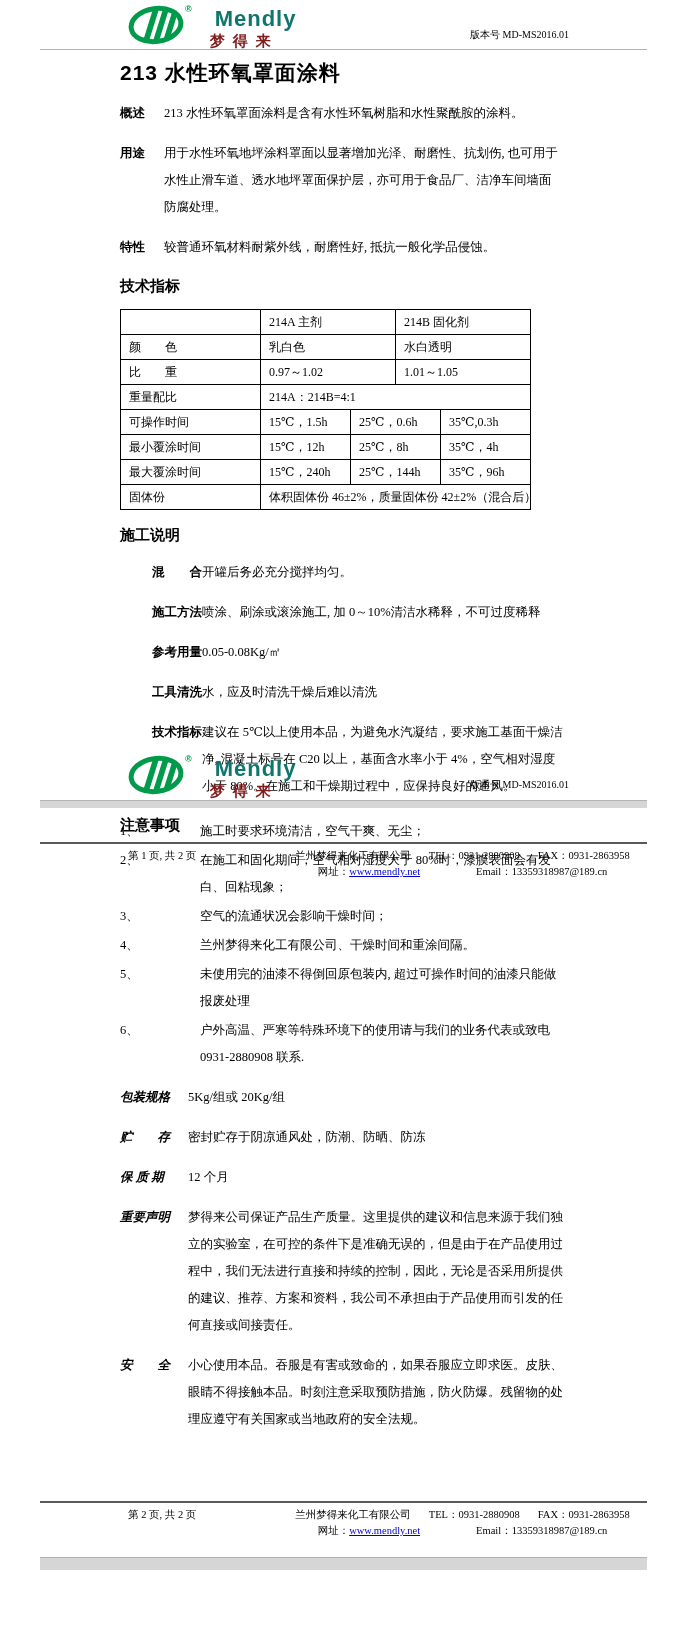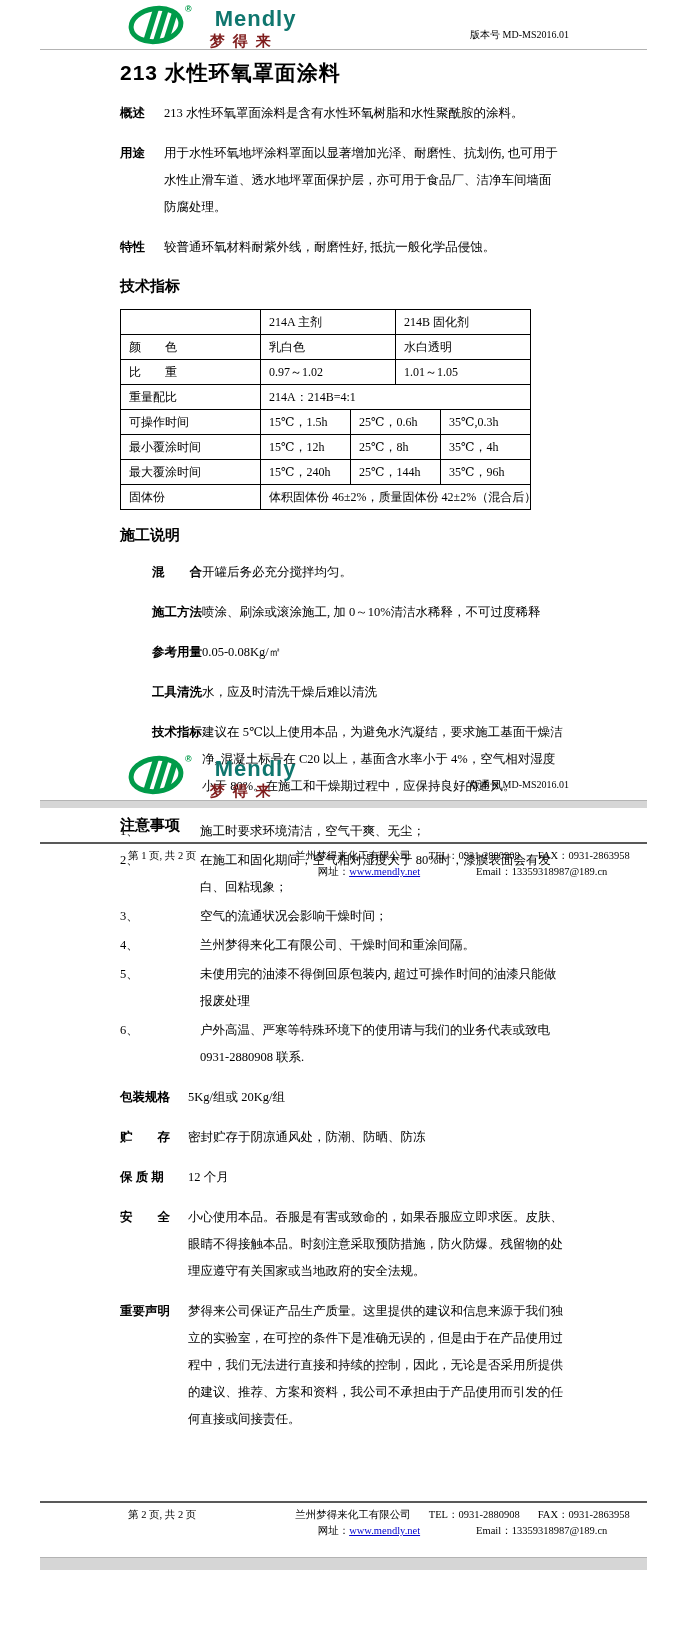--- a/index.html
+++ b/index.html
@@ -23,21 +23,21 @@
   .version{position:absolute;right:118px;top:28px;font-size:10px;white-space:nowrap;}
   .divider{height:7px;background:#d6d6d6;margin:0 40px;border-top:1px solid #b3b3b3;}
 
   
   .content{padding:0 124px 0 120px;}
   .title{font-family:"Liberation Sans","DejaVu Sans",sans-serif;font-weight:700;font-size:21px;margin:9px 0 10px;letter-spacing:1px;}
   .def{display:flex;margin:13px 0;line-height:27px;}
   .def .lbl{font-weight:700;flex:0 0 44px;}
   .def .txt{flex:1;}
   .def-build .lbl{flex:0 0 82px;text-align:right;}
-  .def-info .lbl{flex:0 0 68px;}
+  .def-info .lbl{flex:0 0 68px;font-style:italic;}
   .sect{font-weight:700;font-size:15px;margin:14px 0 6px;line-height:22px;}
 
   
   table.spec{border-collapse:collapse;width:348px;margin:12px 0 8px 0;font-size:12px;table-layout:fixed;}
   table.spec td{border:1px solid #000;padding:2px 8px;height:20px;line-height:18px;overflow:hidden;white-space:nowrap;}
   table.spec td.c{}
 
   
   .note{display:flex;margin:2px 0;line-height:27px;}
   .note .num{flex:0 0 44px;}
@@ -252,26 +252,26 @@
     </div>
     <div class="def def-info">
       <span class="lbl">贮　　存</span>
       <span class="txt">密封贮存于阴凉通风处，防潮、防晒、防冻</span>
     </div>
     <div class="def def-info">
       <span class="lbl">保 质 期</span>
       <span class="txt">12 个月</span>
     </div>
     <div class="def def-info">
+      <span class="lbl">重要声明</span>
+      <span class="txt">梦得来公司保证产品生产质量。这里提供的建议和信息来源于我们独立的实验室，在可控的条件下是准确无误的，但是由于在产品使用过程中，我们无法进行直接和持续的控制，因此，无论是否采用所提供的建议、推荐、方案和资料，我公司不承担由于产品使用而引发的任何直接或间接责任。</span>
+    </div>
+    <div class="def def-info">
       <span class="lbl">安　　全</span>
       <span class="txt">小心使用本品。吞服是有害或致命的，如果吞服应立即求医。皮肤、眼睛不得接触本品。时刻注意采取预防措施，防火防爆。残留物的处理应遵守有关国家或当地政府的安全法规。</span>
-    </div>
-    <div class="def def-info">
-      <span class="lbl">重要声明</span>
-      <span class="txt">梦得来公司保证产品生产质量。这里提供的建议和信息来源于我们独立的实验室，在可控的条件下是准确无误的，但是由于在产品使用过程中，我们无法进行直接和持续的控制，因此，无论是否采用所提供的建议、推荐、方案和资料，我公司不承担由于产品使用而引发的任何直接或间接责任。</span>
     </div>
   </div>
 
   <div class="footer">
     <span class="pg">第 2 页, 共 2 页</span>
     <span class="contact">
       <span class="row1">
         <span>兰州梦得来化工有限公司</span><span class="gap"></span><span>TEL：0931-2880908</span><span class="gap"></span><span>FAX：0931-2863958</span>
       </span><br>
       <span class="row2">

